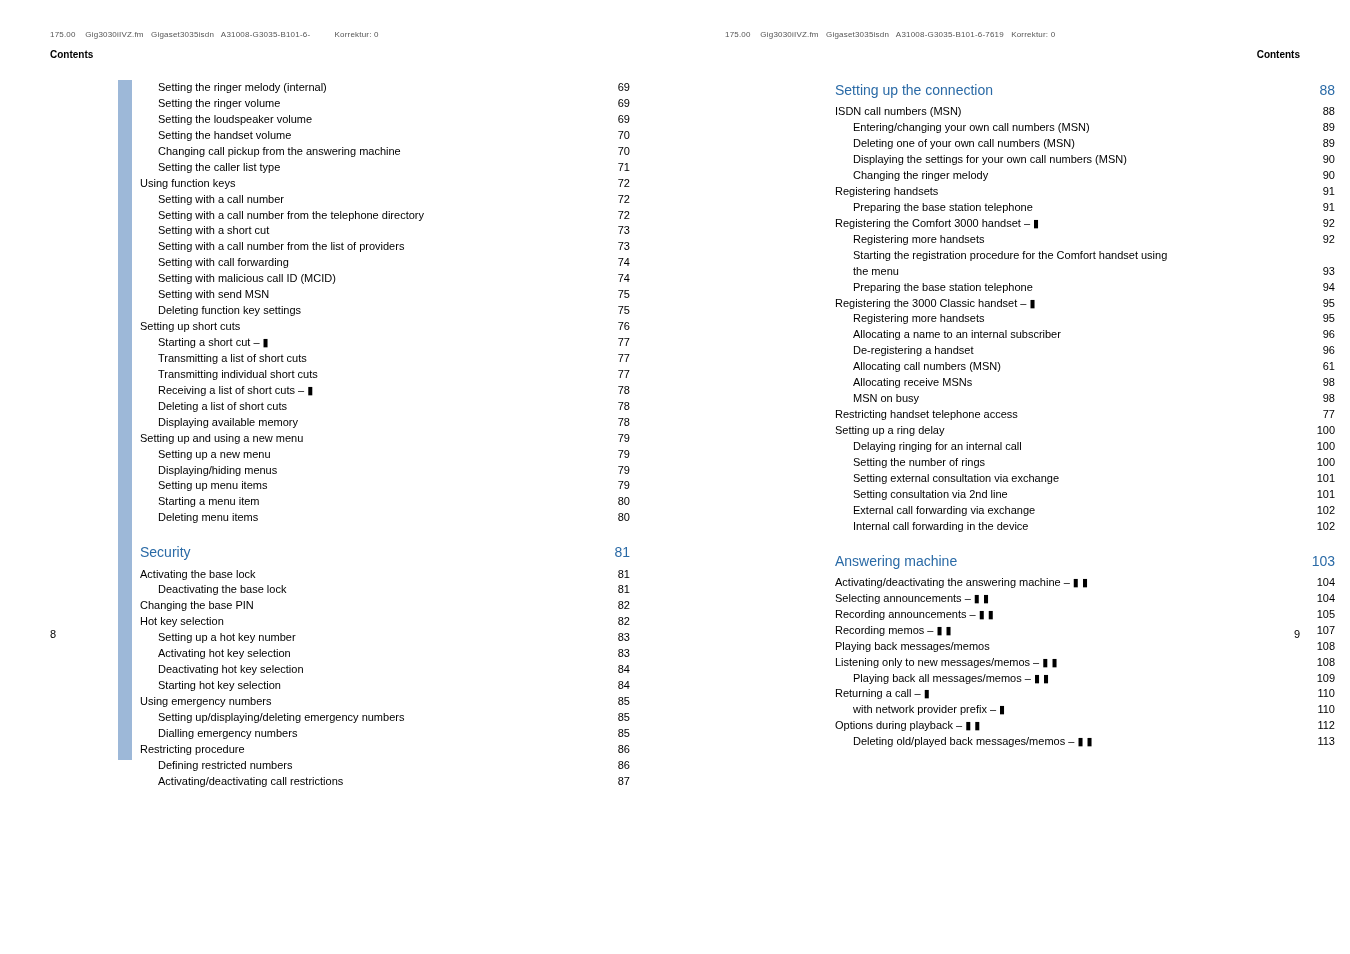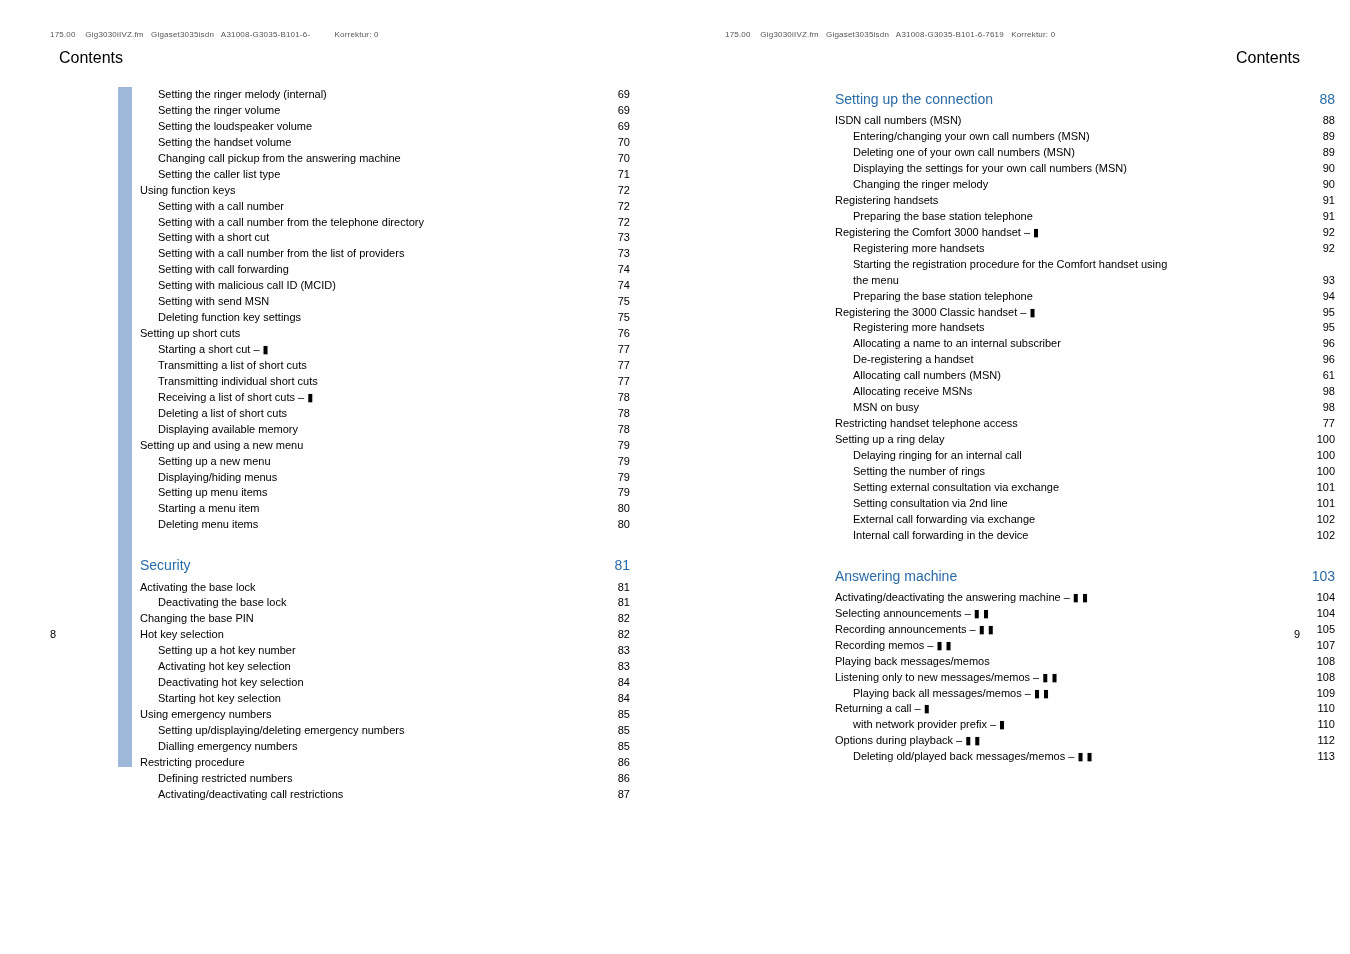--- a/index.html
+++ b/index.html
@@ -21,24 +21,23 @@
     padding: 30px 50px 30px 50px;
   }
   .header-line {
     font-size: 8px;
     color: #555;
     white-space: pre;
     margin-bottom: 10px;
     letter-spacing: 0.2px;
   }
   .contents-label {
-    font-size: 16px;
-    font-weight: normal;
+    font-size: 10px;
+    font-weight: bold;
     margin-bottom: 20px;
-    margin-left: 9px;
   }
   .contents-label.right {
     text-align: right;
   }
   .toc-body {
     position: relative;
     margin-left: 90px;
     width: 490px;
   }
   .toc-body-right {
@@ -56,21 +55,21 @@
   }
   .toc-line {
     display: flex;
     align-items: baseline;
     line-height: 1.45;
     white-space: nowrap;
   }
   .toc-line.section {
     color: #2a6aa6;
     font-size: 14px;
-    margin-top: 22px;
+    margin-top: 16px;
     margin-bottom: 4px;
     justify-content: flex-end;
   }
   .toc-line .label {
     flex: 0 0 auto;
   }
   .toc-line .leader {
     flex: 1 1 auto;
     overflow: hidden;
     position: relative;

